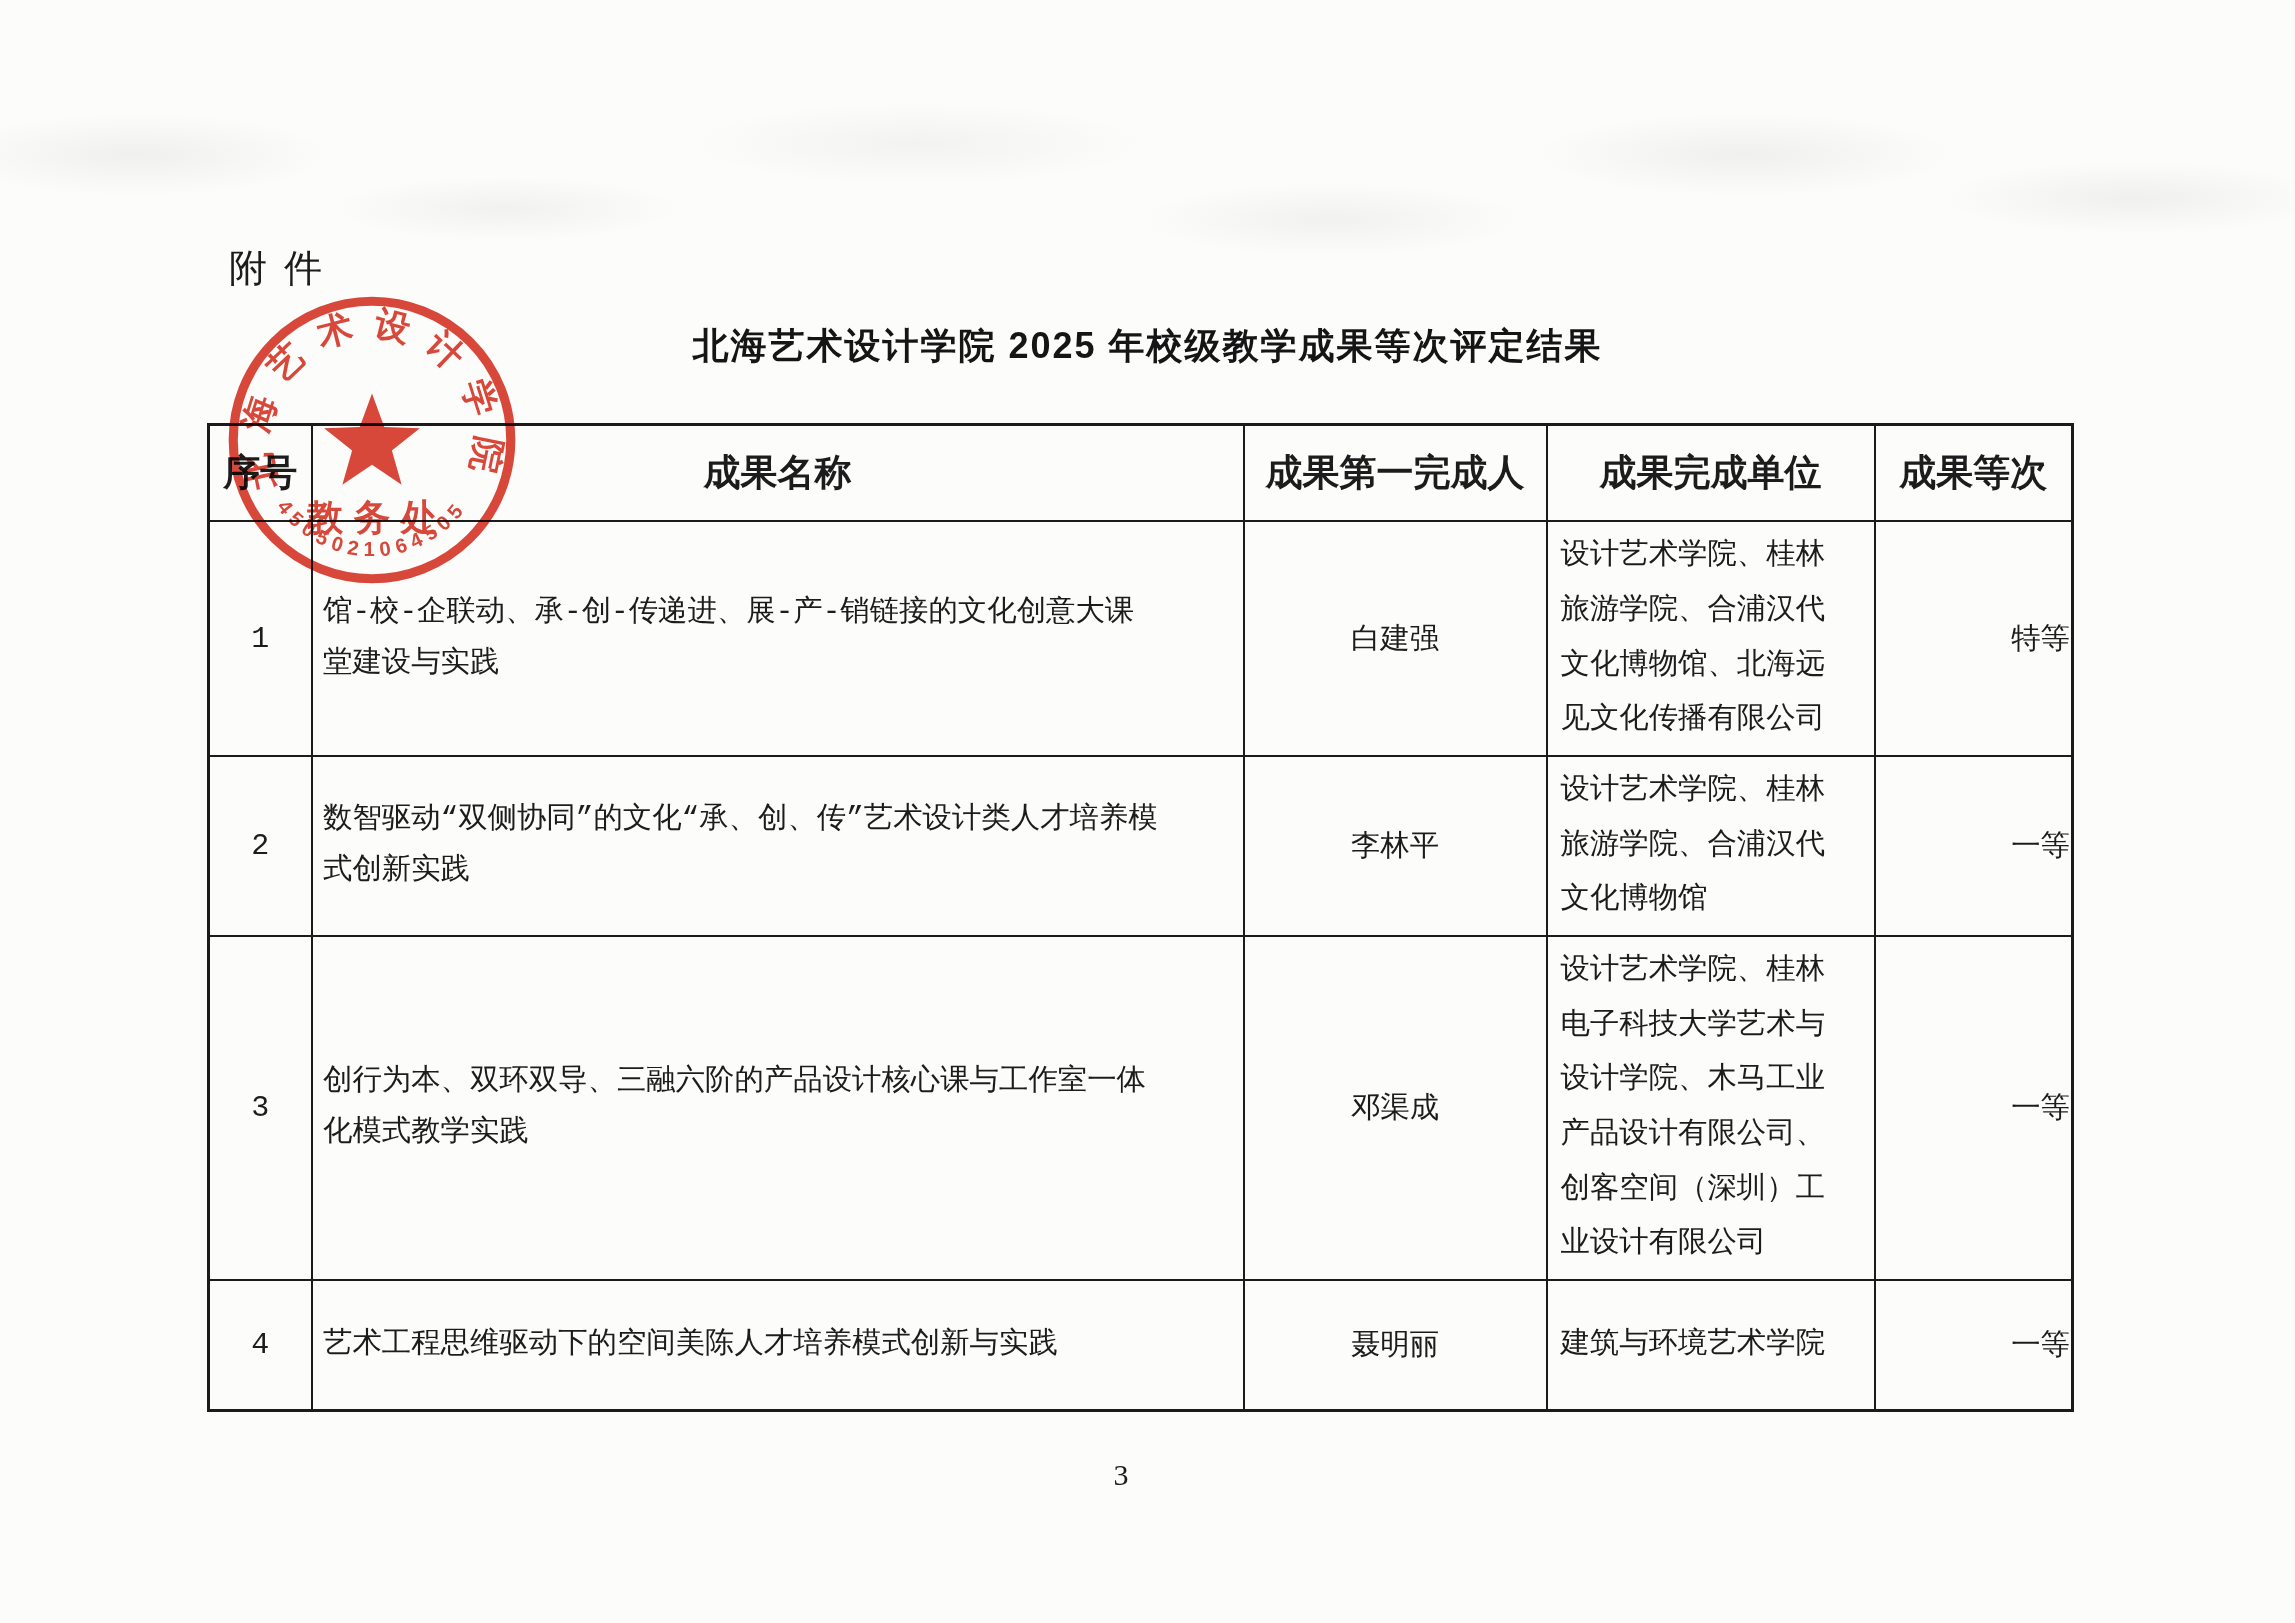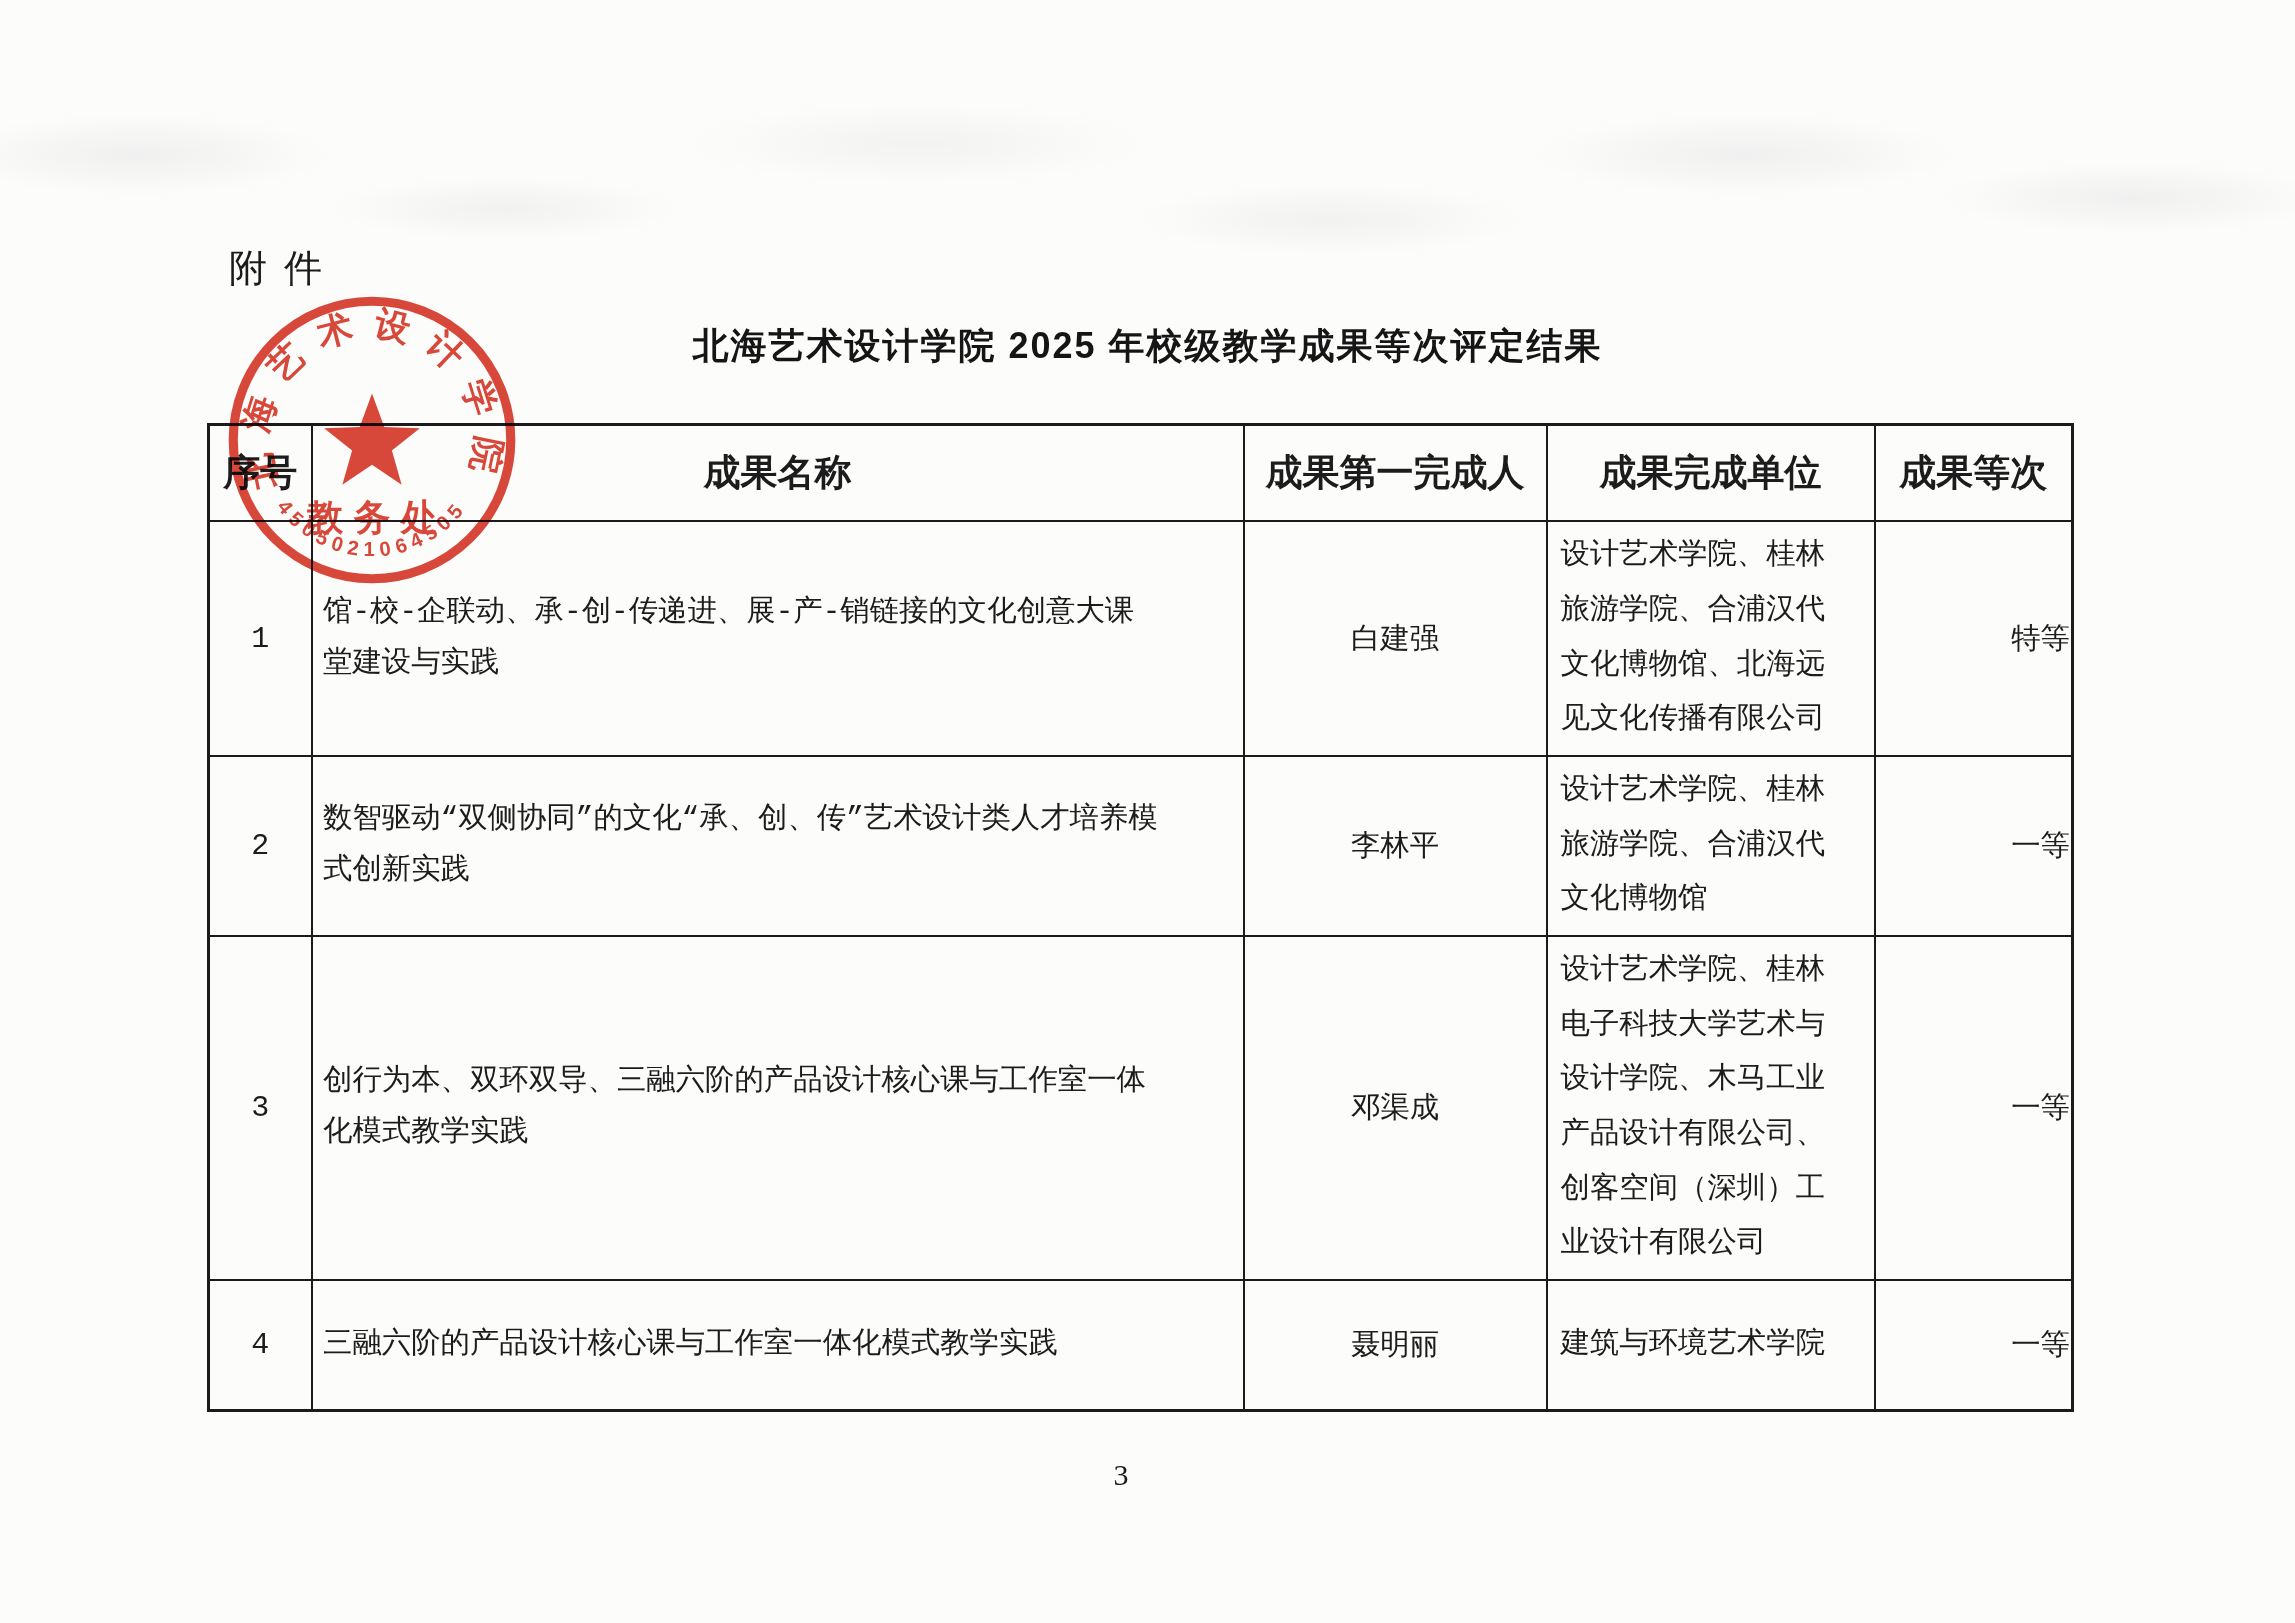--- a/index.html
+++ b/index.html
@@ -122,21 +122,21 @@
     </tr>
     <tr class="r3">
       <td class="c-no">3</td>
       <td class="c-name">创行为本、双环双导、三融六阶的产品设计核心课与工作室一体化模式教学实践</td>
       <td class="c-person">邓渠成</td>
       <td class="c-unit">设计艺术学院、桂林电子科技大学艺术与设计学院、木马工业产品设计有限公司、创客空间（深圳）工业设计有限公司</td>
       <td class="c-level">一等</td>
     </tr>
     <tr class="r4">
       <td class="c-no">4</td>
-      <td class="c-name">三融六阶的产品设计核心课与工作室一体化模式教学实践</td>
+      <td class="c-name">艺术工程思维驱动下的空间美陈人才培养模式创新与实践</td>
       <td class="c-person">聂明丽</td>
       <td class="c-unit">建筑与环境艺术学院</td>
       <td class="c-level">一等</td>
     </tr>
   </tbody>
     </table>
 
   <svg class="stamp" viewBox="0 0 440 440" xmlns="http://www.w3.org/2000/svg">
     <defs>
       <path id="seal-top-arc" d="M 73.5 279.3 A 158 158 0 1 1 366.5 279.3" fill="none"></path>

